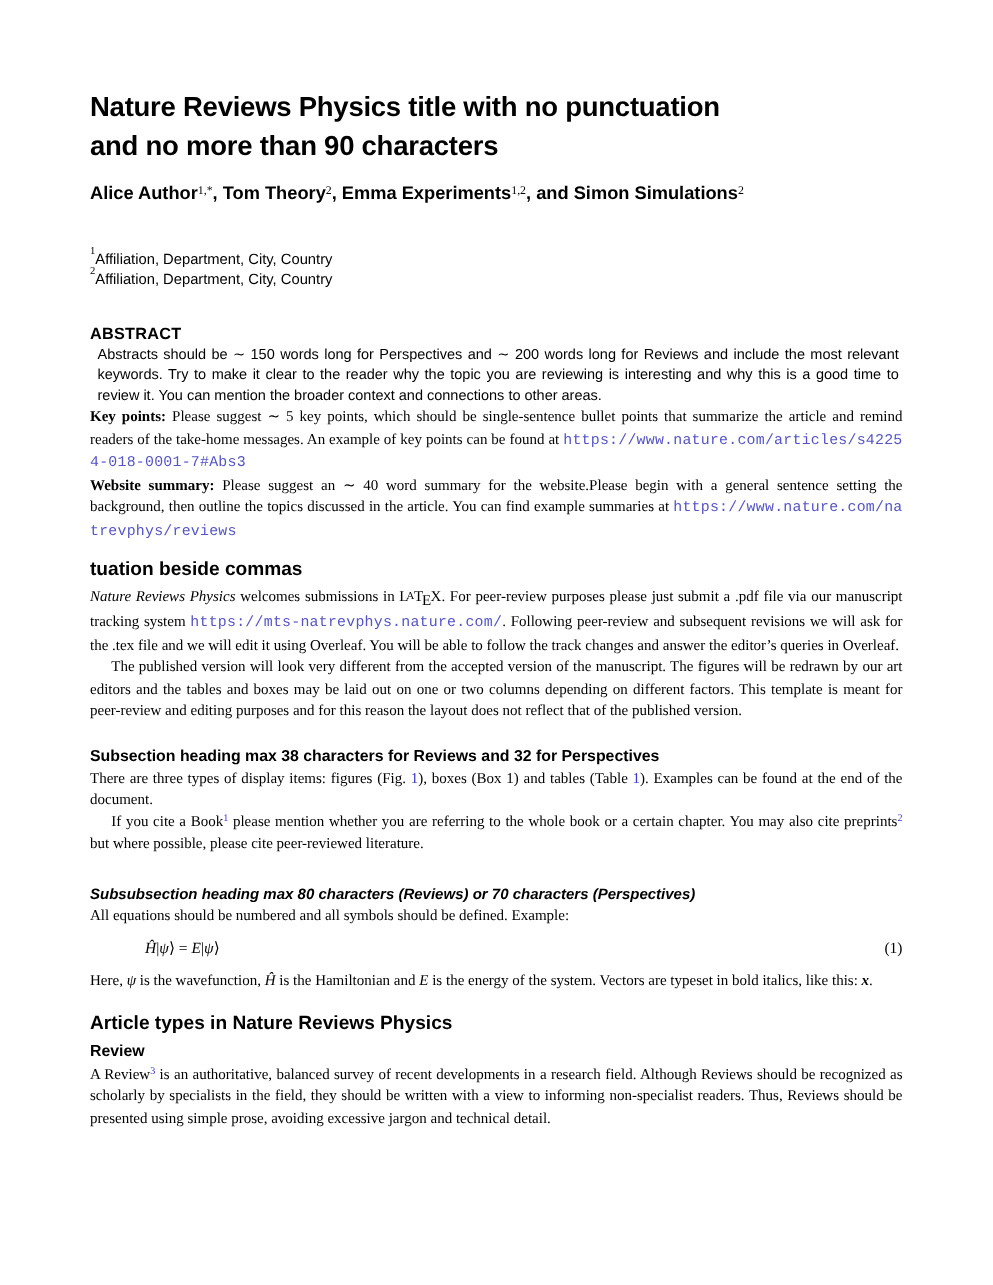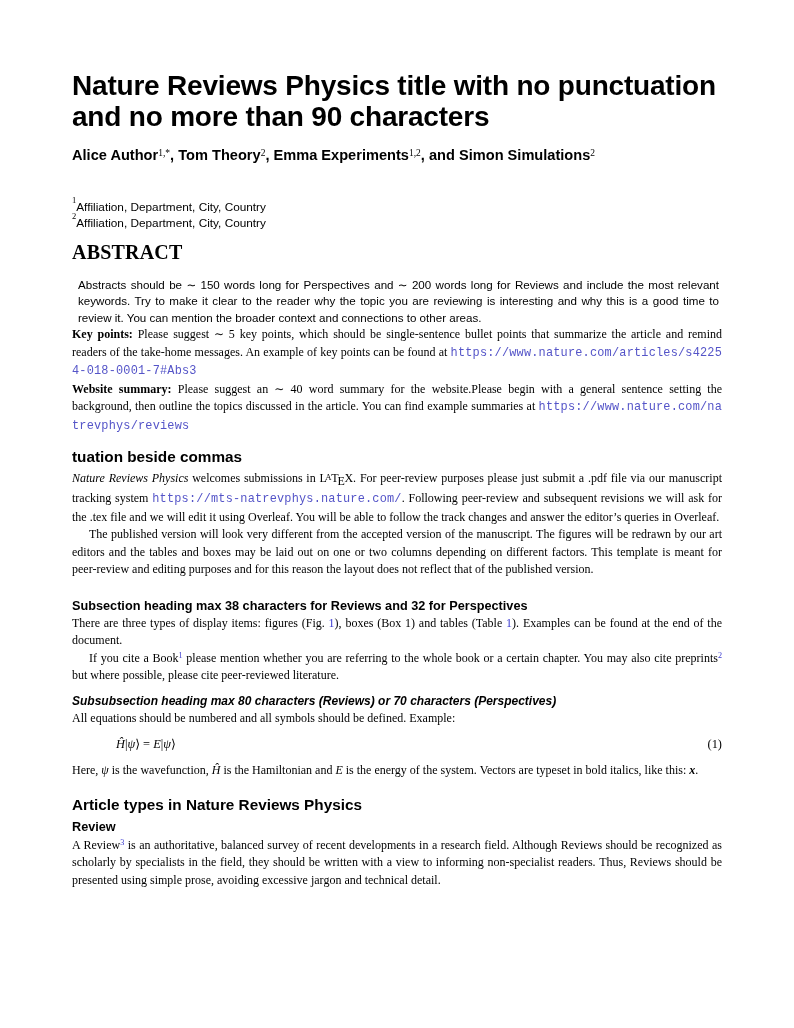--- a/index.html
+++ b/index.html
@@ -6,21 +6,21 @@
   html, body { background: #ffffff; }
   body {
     width: 794px; height: 1028px;
     color: #000;
     padding: 70px 72px 0 72px;
     overflow: hidden;
     font-family: "Liberation Serif", "DejaVu Serif", serif;
   }
   .title {
     font-family: "Liberation Sans", sans-serif;
-    font-weight: 700; font-size: 28px; line-height: 31px;
+    font-weight: 700; font-size: 22px; line-height: 31px;
     letter-spacing: -0.2px;
   }
   .tline { display: block; white-space: nowrap; }
   .authors {
     margin-top: 13px;
     font-family: "Liberation Sans", sans-serif;
     font-weight: 700; font-size: 14.6px; line-height: 20px;
   }
   .authors sup.seg-sup {
     font-family: "Liberation Serif", serif;
@@ -30,27 +30,27 @@
     margin-top: 34px;
     font-family: "Liberation Sans", sans-serif;
     font-size: 11.8px; line-height: 16px;
   }
   .affil sup {
     font-family: "Liberation Serif", serif;
     font-size: 8.5px; line-height: 0;
     position: relative; top: -0.35em;
   }
   .abstract-h {
-    margin-top: 12px;
-    font-family: Liberation Serif, serif;
-    font-weight: 700; font-size: 20px; line-height: 18px;
+    margin-top: 27px;
+    font-family: Liberation Sans, sans-serif;
+    font-weight: 700; font-size: 13px; line-height: 18px;
     letter-spacing: 0.2px;
   }
   .abstract-p {
-    margin-top: 16px;
+    margin-top: 0;
     font-family: "Liberation Sans", sans-serif;
     font-size: 11.6px; line-height: 16.4px;
     text-align: justify;
     padding-left: 6px; padding-right: 3px;
   }
   .front { }
   .par {
     font-size: 12px; line-height: 17.5px;
     text-align: justify;
   }
@@ -62,21 +62,21 @@
   }
   .sec-h .hline { display: block; white-space: nowrap; }
   .sec2-h { margin-top: 15px; margin-bottom: 3px; }
   .subsec-h {
     margin-top: 19px; margin-bottom: 1px;
     font-family: "Liberation Sans", sans-serif;
     font-weight: 700; font-size: 12.7px; line-height: 16px;
   }
   .review-h { margin-top: 4px; margin-bottom: 2px; }
   .subsubsec-h {
-    margin-top: 8px; margin-bottom: 1px;
+    margin-top: 23px; margin-bottom: 1px;
     font-family: "Liberation Sans", sans-serif;
     font-weight: 700; font-style: italic; font-size: 12px; line-height: 16px;
   }
   .equation {
     display: flex; align-items: baseline;
     margin-top: 8px; margin-bottom: 9px;
     font-size: 12.4px; line-height: 18px;
   }
   .eq-body { margin-left: 44px; }
   .eq-no { margin-left: auto; }

